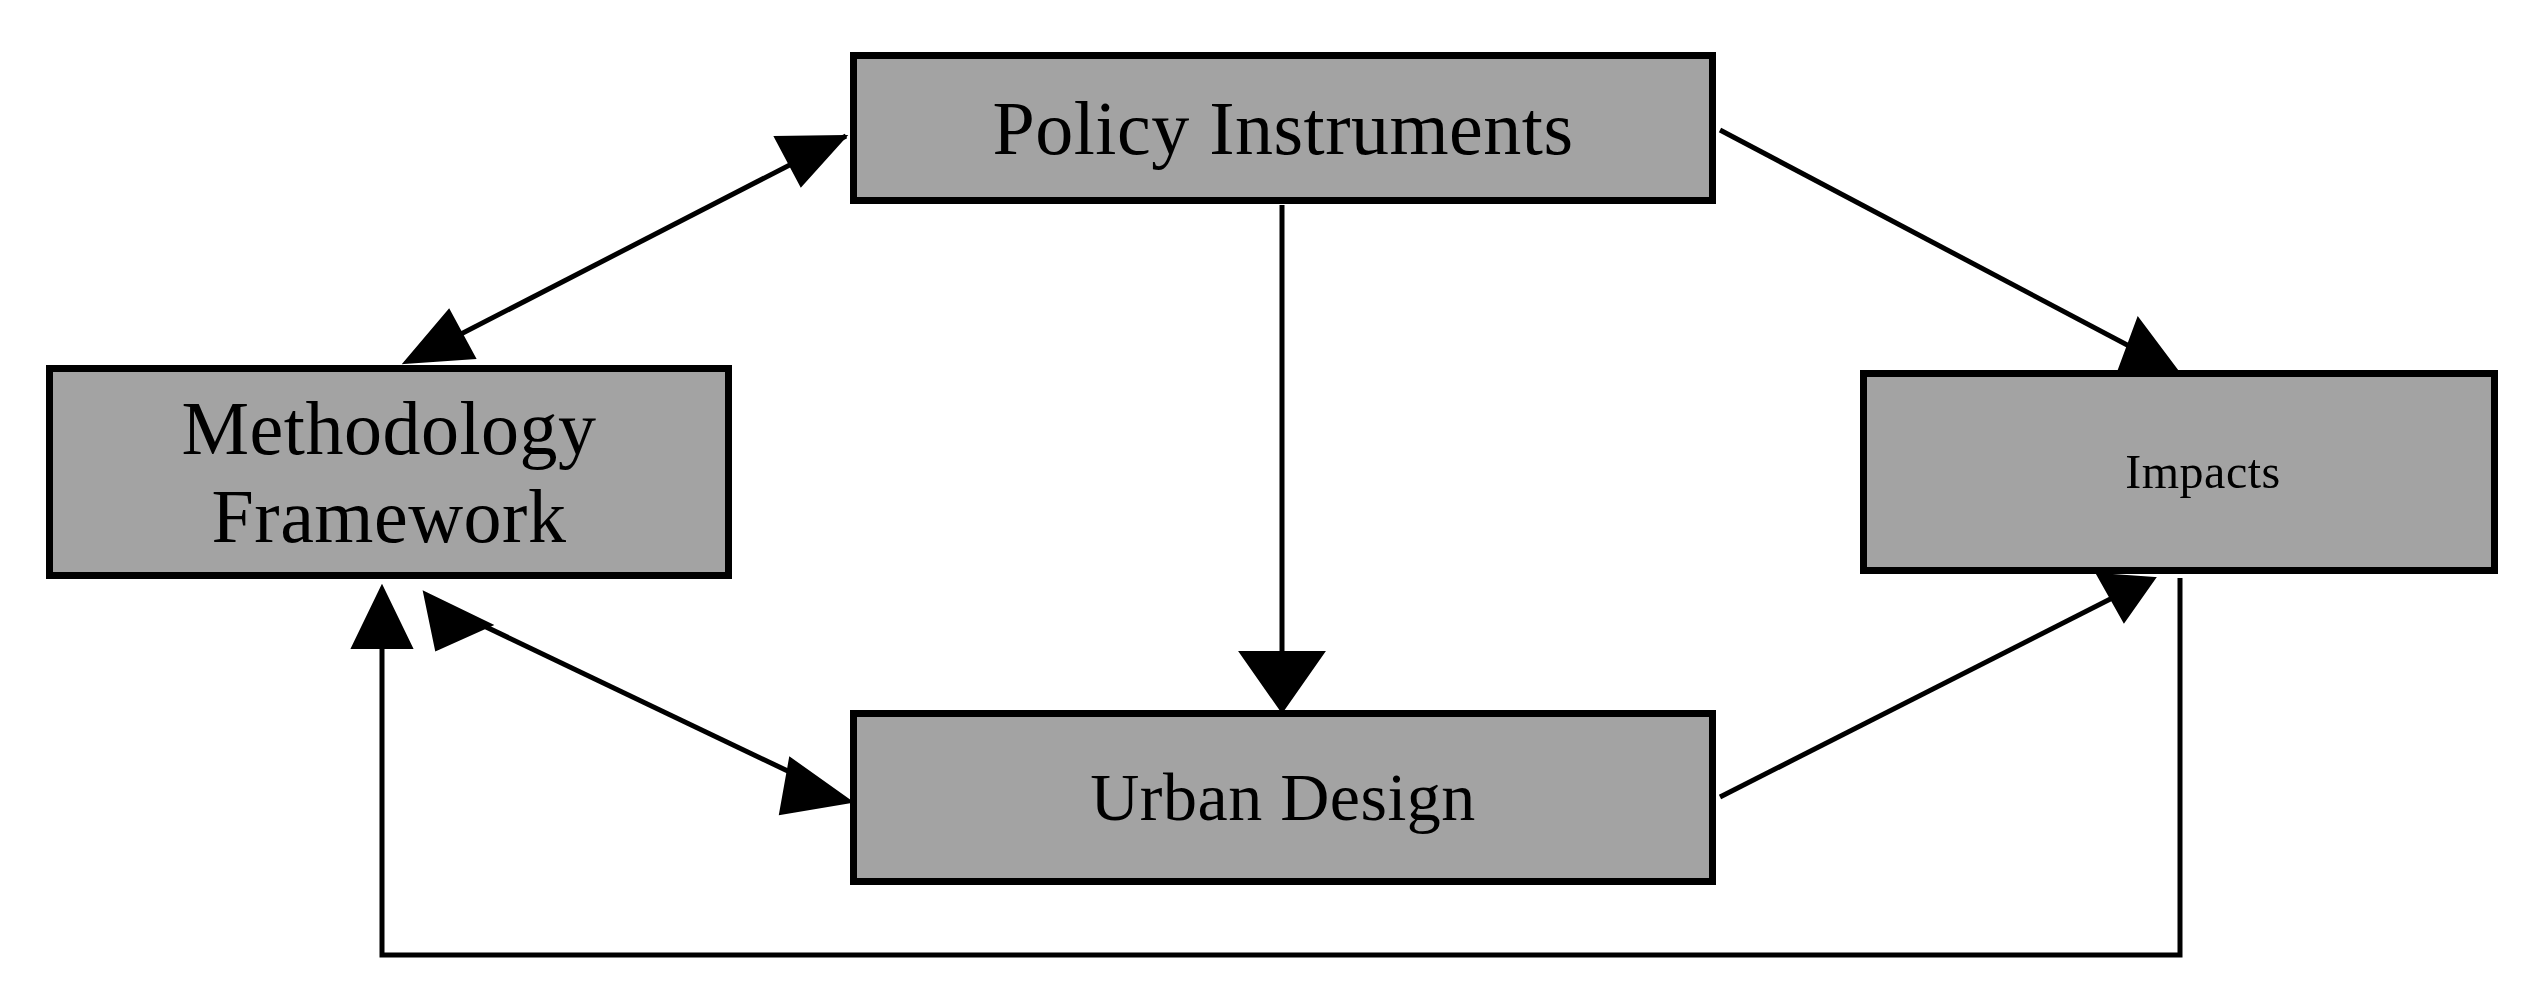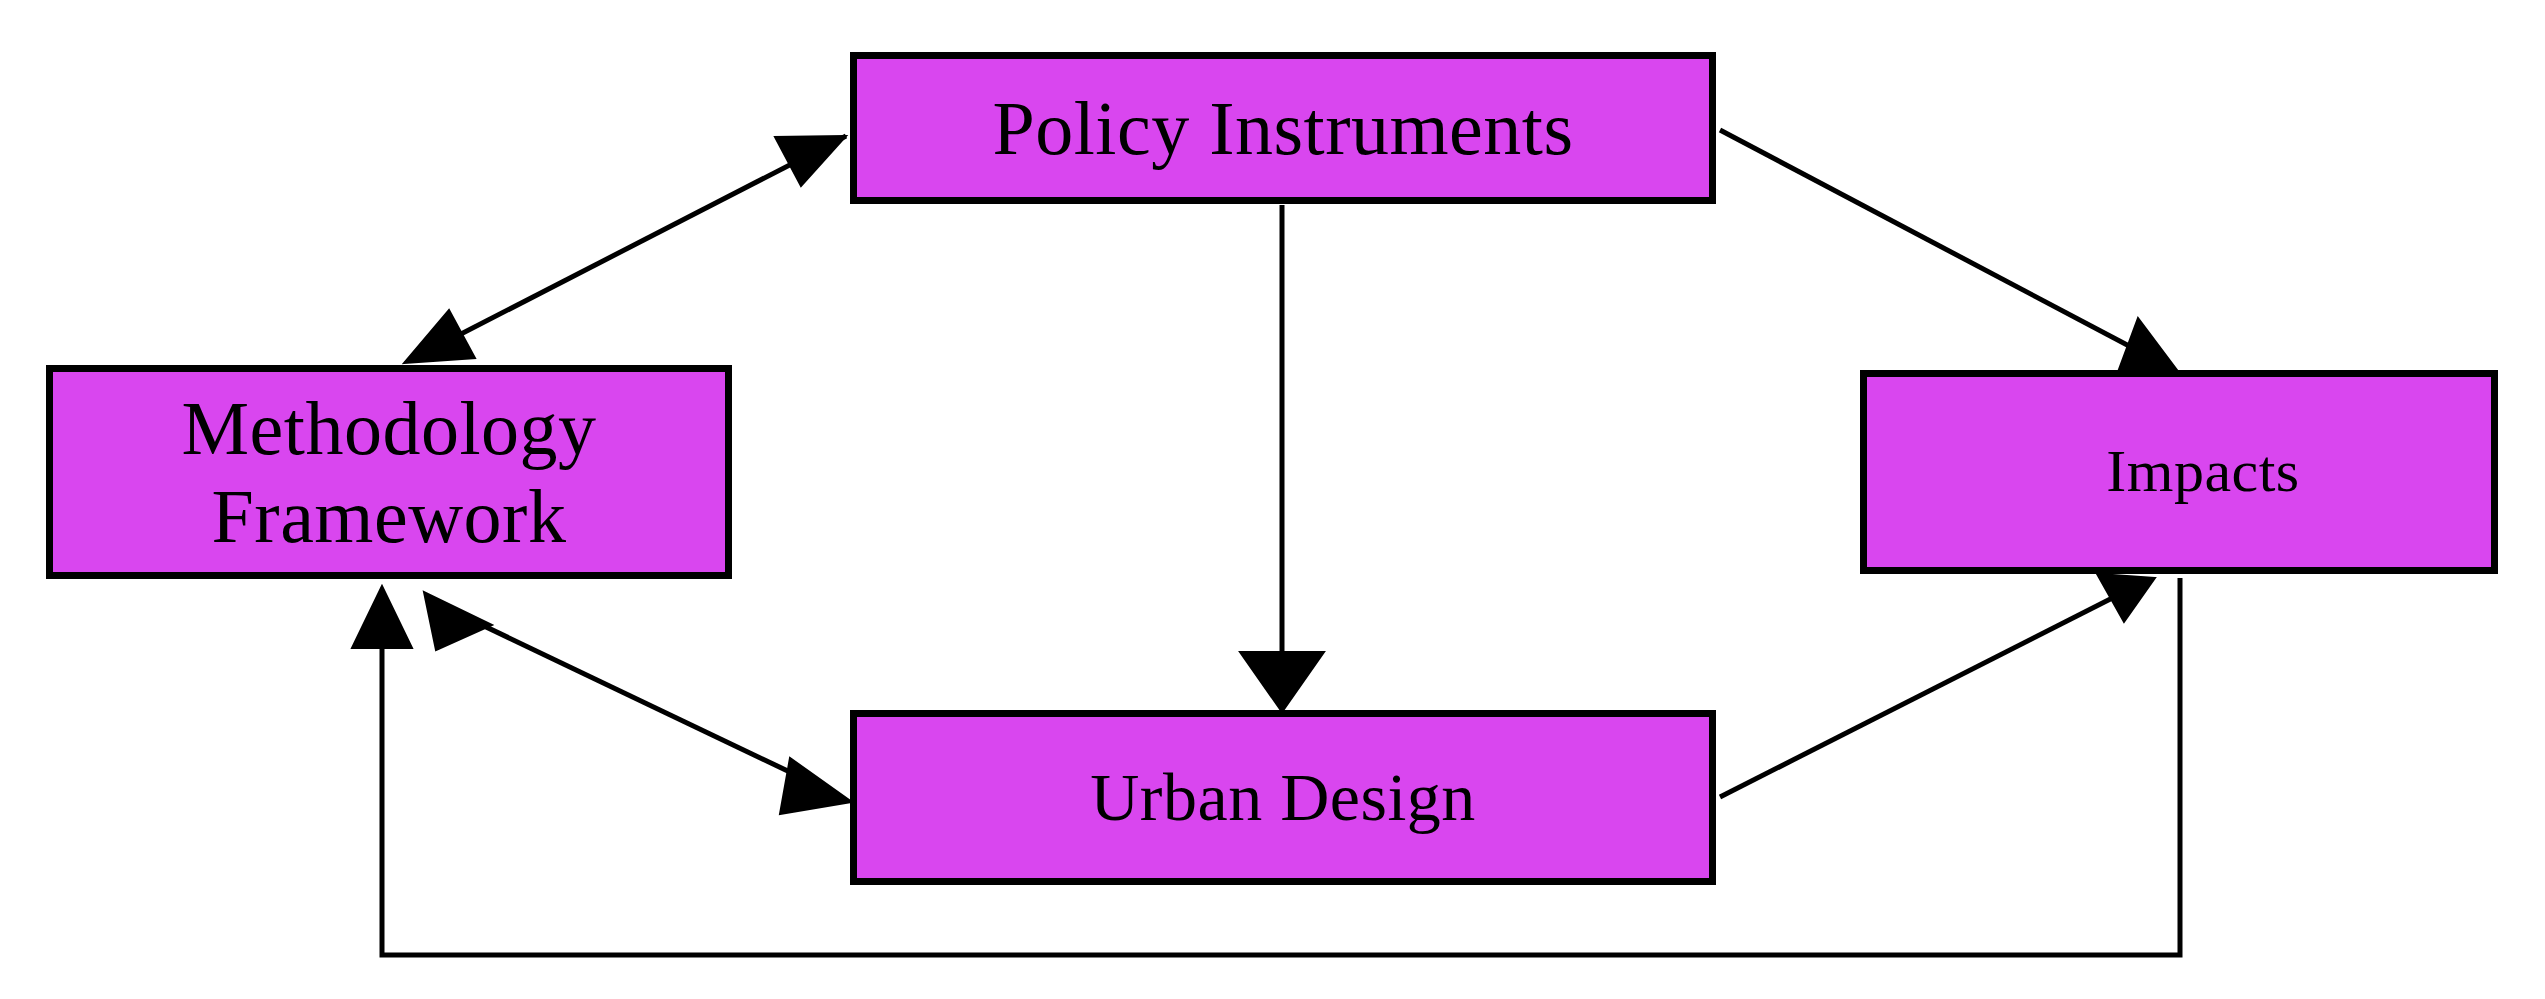--- a/index.html
+++ b/index.html
@@ -18,21 +18,21 @@
   #edge-layer {
     position: absolute;
     top: 0;
     left: 0;
     width: 2545px;
     height: 999px;
   }
   .node-box {
     position: absolute;
     box-sizing: border-box;
-    background: #d946ef;
+    background: #a3a3a3;
     border: 7px solid #000000;
     display: flex;
     align-items: center;
     justify-content: center;
     z-index: 5;
   }
   .node-label {
     font-family: "Liberation Serif", "DejaVu Serif", serif;
     color: #000000;
     font-weight: 400;
@@ -54,21 +54,21 @@
     width: 686px;
     height: 214px;
   }
   #node-methodology-framework .node-label { font-size: 76px; }
   #node-impacts {
     left: 1860px;
     top: 370px;
     width: 638px;
     height: 204px;
   }
-  #node-impacts .node-label { font-size: 60px; margin-left: 48px; }
+  #node-impacts .node-label { font-size: 48px; margin-left: 48px; }
   #node-urban-design {
     left: 850px;
     top: 710px;
     width: 866px;
     height: 175px;
   }
   #node-urban-design .node-label { font-size: 68px; }
 </style>
 </head>
 <body>

